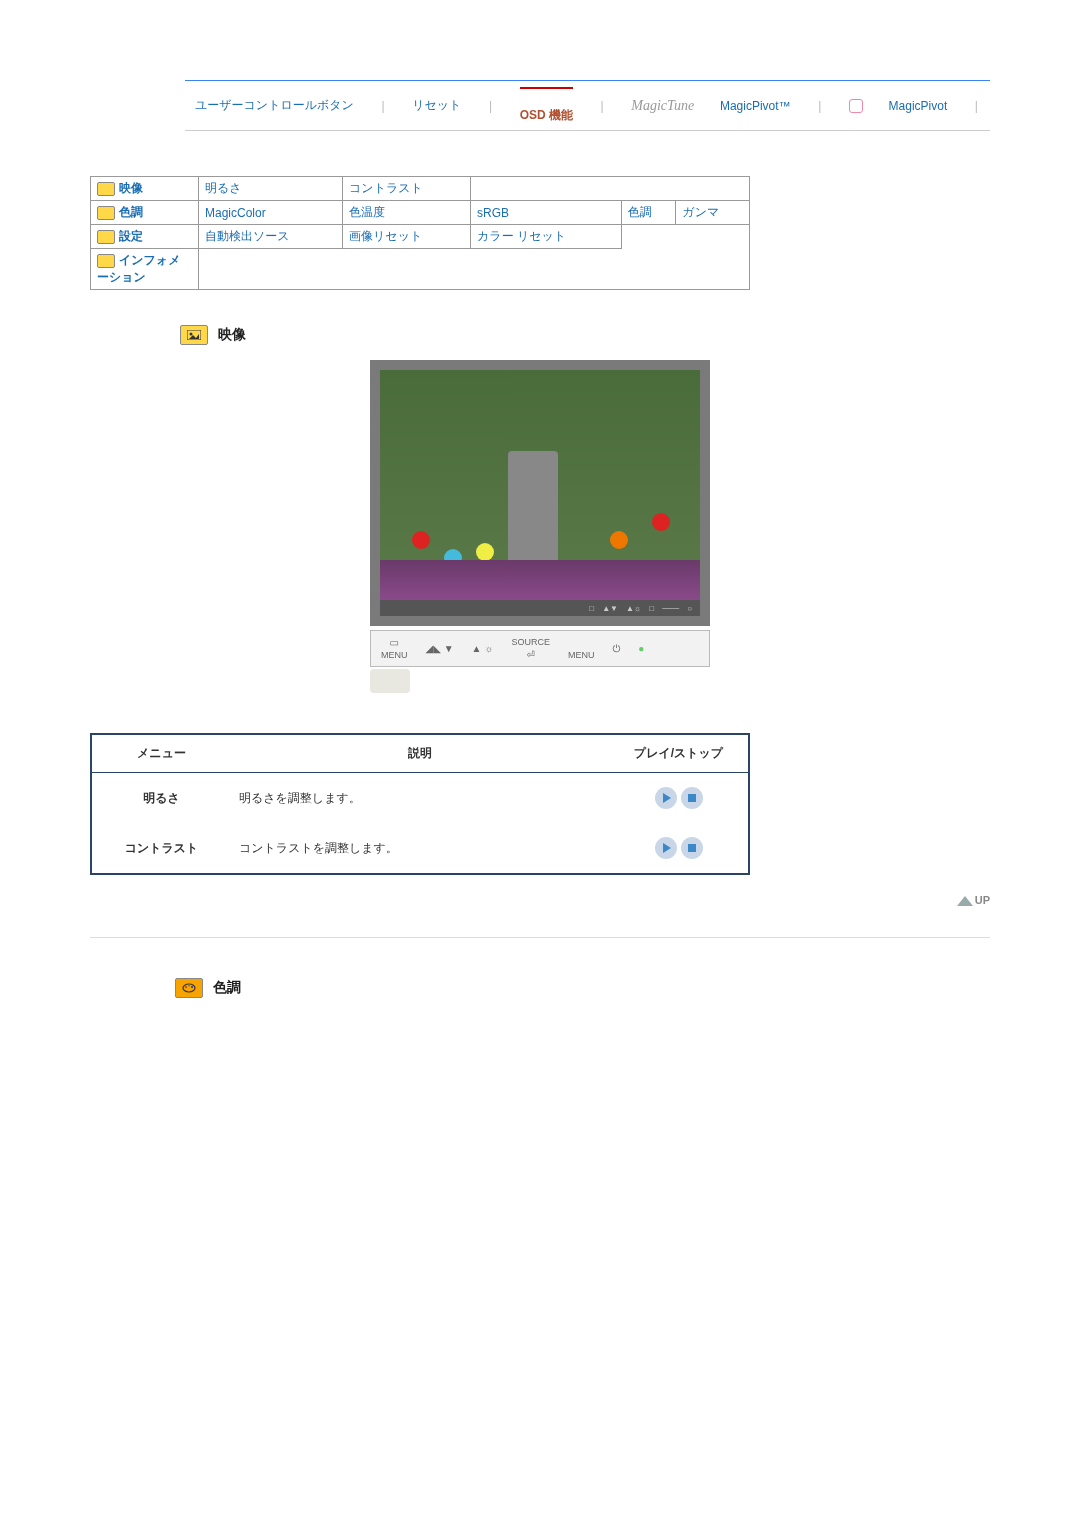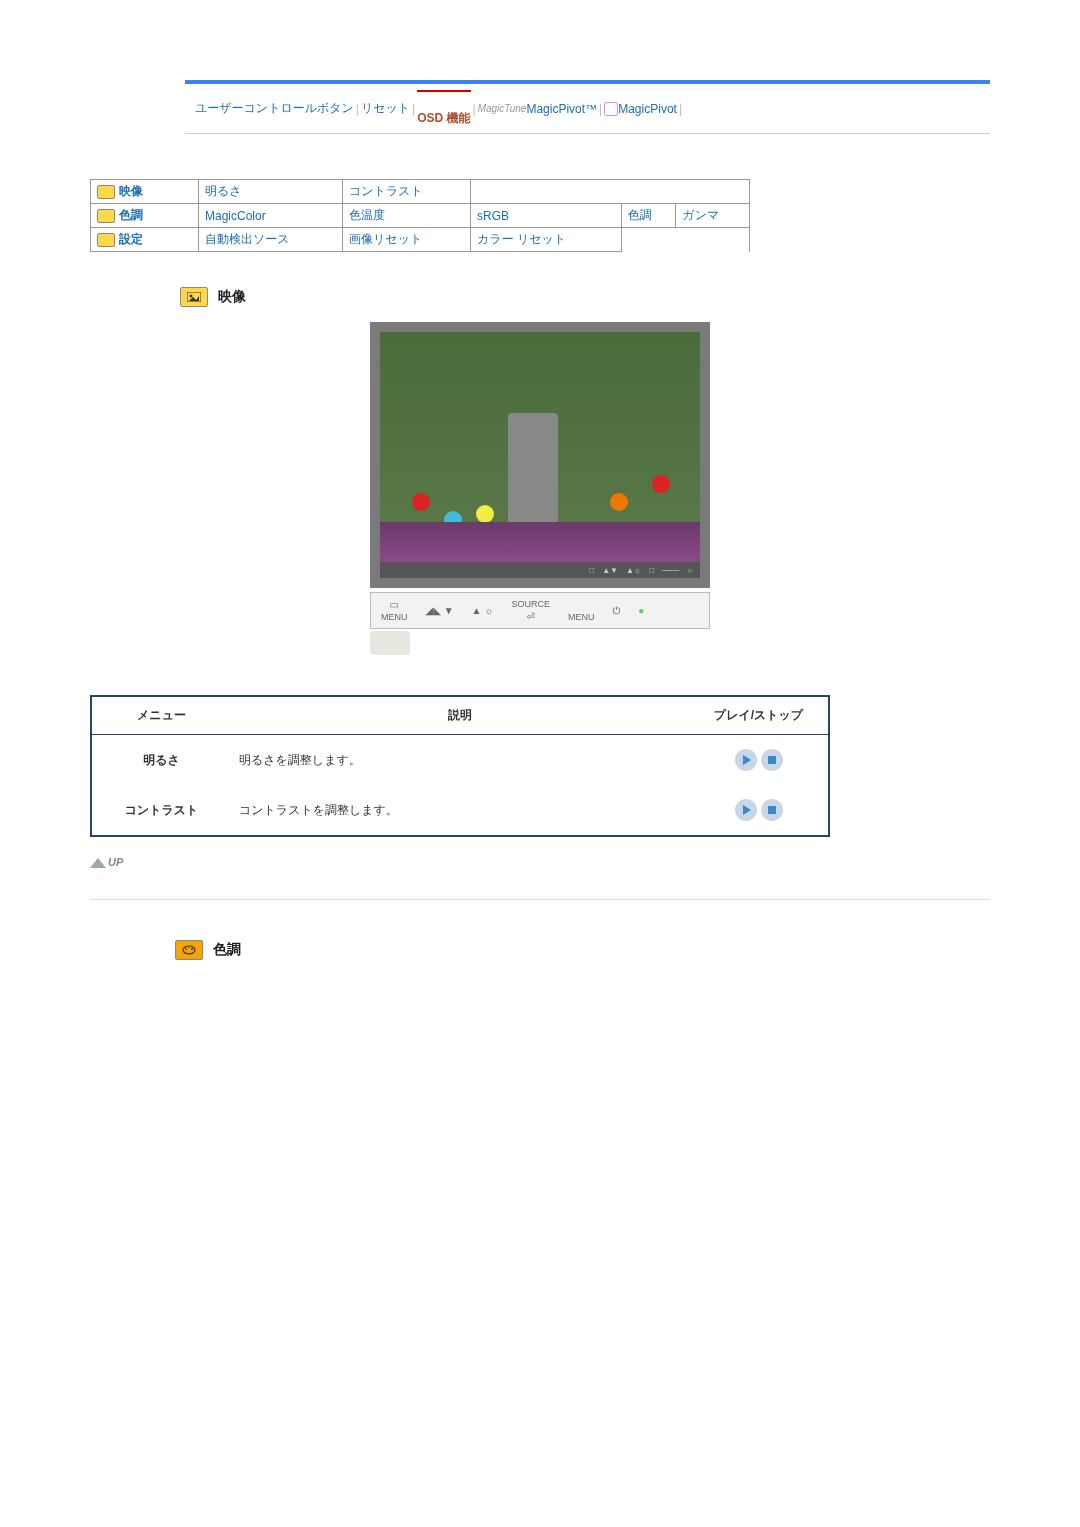--- a/index.html
+++ b/index.html
@@ -1,22 +1,22 @@
 <!DOCTYPE html>
 <html><head>
 <meta charset="utf-8">
 <style>
   * { box-sizing: border-box; margin: 0; padding: 0; }
   body { font-family: Arial, "MS PGothic", sans-serif; font-size: 12px; background: #fff; color: #333; }
   .page { width: 1080px; padding: 80px 90px 200px 90px; }
-  .topnav { border-top: 4px solid #3b82f6; border-bottom: 1px solid #ccc; padding: 6px 10px; display: flex; align-items: center; margin-left: 95px; margin-bottom: 45px; }
+  .topnav { border-top: 1px solid #3b82f6; border-bottom: 1px solid #ccc; padding: 6px 10px; display: flex; align-items: center; margin-left: 95px; margin-bottom: 45px; justify-content: space-between; }
   .topnav span { color: #1a6db3; font-size: 12px; }
   .topnav .sep { color: #bbb; margin: 0 2px; }
   .topnav .active { color: #b05030; font-weight: bold; border-top: 2px solid #c00; padding-top: 18px; }
-  .topnav .mt { font-style: italic; font-size: 10px; color: #999; }
+  .topnav .mt { font-style: italic; font-size: 14px; color: #999; font-family: Liberation Serif, serif; }
   .topnav .mp-icon { display:inline-block; width:14px; height:14px; border:1px solid #e8a; border-radius:3px; vertical-align:middle; }
 
   table.osd { border-collapse: collapse; width: 660px; }
   table.osd td { border: 1px solid #999; padding: 3px 6px; font-size: 12px; color: #1a6db3; vertical-align: middle; }
   table.osd td.cat { color: #1a6db3; font-weight: bold; width: 108px; }
   table.osd td.cat .caticon { display:inline-block; width:18px; height:14px; border:1px solid #888; background:#ffd84a; vertical-align:middle; margin-right:4px; border-radius:2px; }
   table.osd td.empty { border: 1px solid #999; background:#fff; }
 
   .section-title { margin: 35px 0 15px 90px; display:flex; align-items:center; gap:10px; }
   .section-title .big-icon { width:28px; height:20px; background:#ffd84a; border:1px solid #888; border-radius:2px; display:flex; align-items:center; justify-content:center; }
@@ -26,30 +26,30 @@
   .monitor { width:340px; margin: 0 auto; }
   .screen-frame { background:#7a7a7a; padding:10px; }
   .screen-img { width:100%; height:230px; background: linear-gradient(#4a6b3a,#5b7a4a); position:relative; overflow:hidden; }
   .lantern { position:absolute; width:18px; height:18px; border-radius:50%; }
   .osd-bar { background:#555; height:16px; display:flex; justify-content:flex-end; gap:8px; align-items:center; padding:0 8px; font-size:8px; color:#ccc; }
   .btn-panel { border:1px solid #bbb; background:#f2f2f2; margin-top:4px; padding:6px 10px; display:flex; align-items:center; gap:18px; font-size:9px; color:#666; }
   .btn-panel .col { display:flex; flex-direction:column; align-items:center; gap:2px; }
   .btn-panel .glyph { font-size:10px; }
   .pencil { width:40px; height:24px; background:#e8e8e0; margin-top:2px; border-radius:4px; position:relative; }
 
-  table.desc { border:2px solid #2a4466; width:740px; margin:40px 0 8px 0; border-collapse: collapse; }
+  table.desc { border:2px solid #2a4466; width:660px; margin:40px 0 8px 0; border-collapse: collapse; }
   table.desc th { font-weight:bold; font-size:12px; padding:10px 8px; border-bottom:1px solid #2a4466; text-align:center; }
   table.desc td { padding:14px 8px; font-size:12px; }
   table.desc td.menu { font-weight:bold; text-align:center; width:140px; }
   table.desc td.play { text-align:center; width:140px; }
   .play-btn, .stop-btn { display:inline-block; width:22px; height:22px; border-radius:50%; vertical-align:middle; background:#c9d6e8; position:relative; margin:0 2px; }
   .play-btn::after { content:""; position:absolute; left:8px; top:6px; border-left:8px solid #3a88c8; border-top:5px solid transparent; border-bottom:5px solid transparent; }
   .stop-btn::after { content:""; position:absolute; left:7px; top:7px; width:8px; height:8px; background:#3a88c8; }
 
-  .up-icon { text-align:left; margin:18px 0 30px 0;font-style:italic; }
+  .up-icon { text-align:right; margin:18px 0 30px 0; }
   .up-icon .badge { display:inline-block; font-size:11px; color:#888; font-weight:bold; }
   .up-icon .arrow { display:inline-block; width:0; height:0; border-left:8px solid transparent; border-right:8px solid transparent; border-bottom:10px solid #9aa; vertical-align:middle; margin-right:2px; }
 
   hr.sep-line { border:none; border-top:1px solid #ddd; margin:0 0 40px 0; }
 </style>
 </head>
 <body>
 
 <div class="page">
 
@@ -83,20 +83,24 @@
       <td>sRGB</td>
       <td>色調</td>
       <td>ガンマ</td>
     </tr>
     <tr>
       <td class="cat"><span class="caticon"></span><span>設定</span></td>
       <td>自動検出ソース</td>
       <td>画像リセット</td>
       <td>カラー リセット</td>
       <td class="empty" colspan="2" style="border-bottom:none;"></td>
+    </tr>
+    <tr>
+      <td class="cat"><span class="caticon"></span><span>インフォメーション</span></td>
+      <td class="empty" colspan="5" style="border-top:none;"></td>
     </tr>
   </tbody>
     </table>
 
   <div class="section-title">
     <span class="big-icon">
       <svg width="14" height="10" viewBox="0 0 14 10">
           <rect x="0" y="0" width="14" height="10" fill="none" stroke="#333" stroke-width="1"></rect>
           <circle cx="4" cy="4" r="1.5" fill="#333"></circle>
           <path d="M2 9 L6 5 L9 8 L12 4 L12 9 Z" fill="#333"></path>

